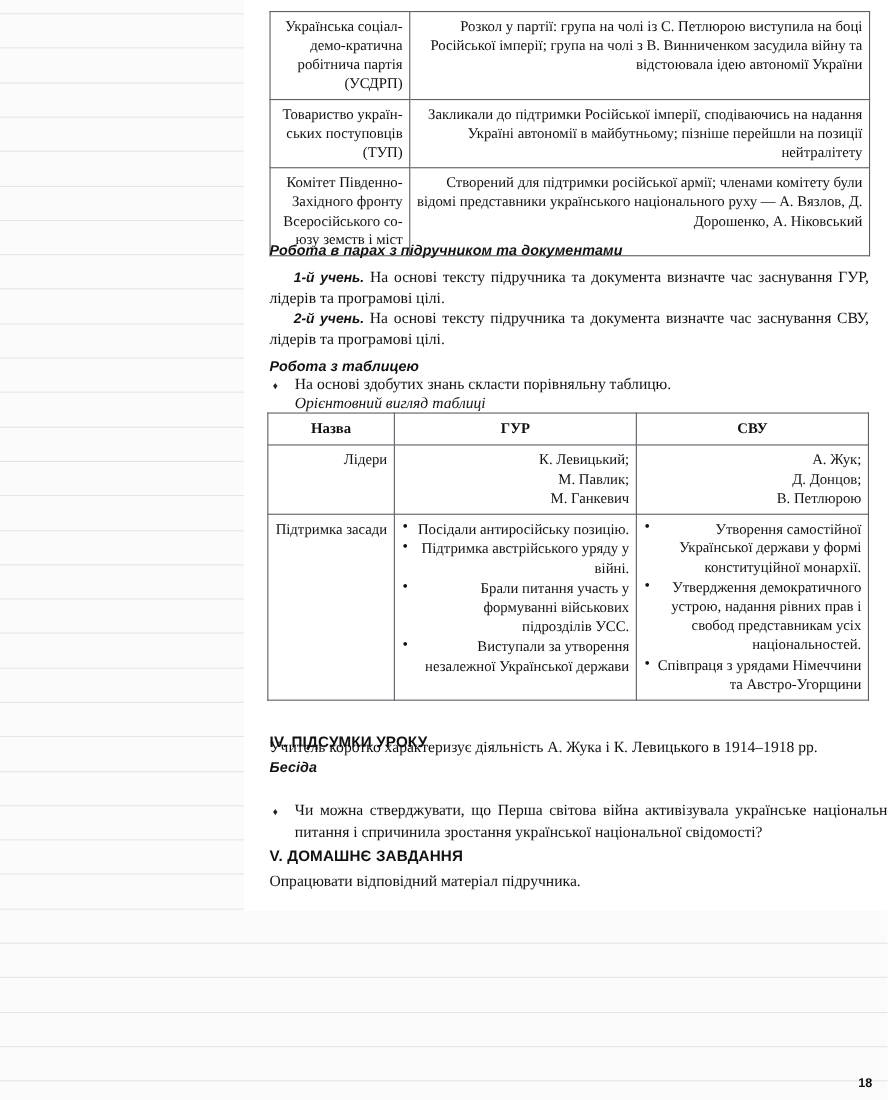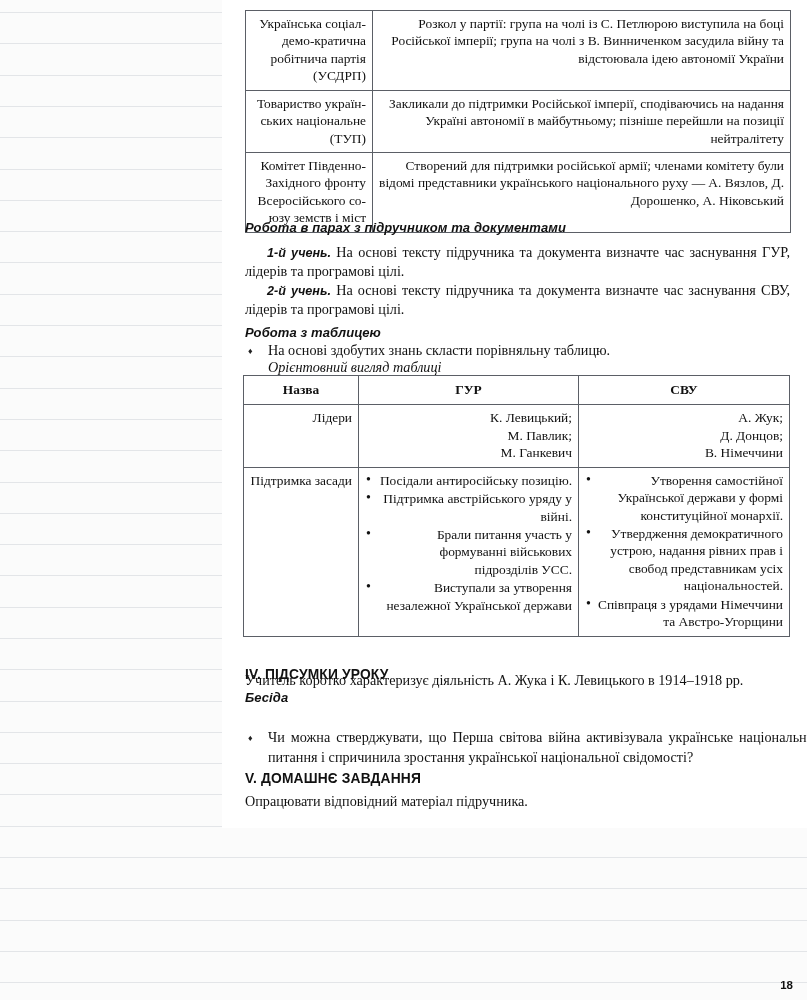--- a/index.html
+++ b/index.html
@@ -233,21 +233,21 @@
         <colgroup>
             <col class="c1">
             <col class="c2">
           </colgroup>
         <tbody id="parties-tbody">
             <tr>
               <td>Українська соціал-демо-кратична робітнича партія (УСДРП)</td>
               <td>Розкол у партії: група на чолі із С. Петлюрою виступила на боці Російської імперії; група на чолі з В. Винниченком засудила війну та відстоювала ідею автономії України</td>
             </tr>
             <tr>
-              <td>Товариство україн-ських національне (ТУП)</td>
+              <td>Товариство україн-ських поступовців (ТУП)</td>
               <td>Закликали до підтримки Російської імперії, сподіваючись на надання Україні автономії в майбутньому; пізніше перейшли на позиції нейтралітету</td>
             </tr>
             <tr>
               <td>Комітет Південно-Західного фронту Всеросійського со-юзу земств і міст</td>
               <td>Створений для підтримки російської армії; членами комітету були відомі представники українського національного руху — А. Вязлов, Д. Дорошенко, А. Ніковський</td>
             </tr>
           </tbody>
       </table>
 
       <div class="block" style="top:220px;">
@@ -296,21 +296,21 @@
             <tr>
               <td>Лідери</td>
               <td>
                 <div>К. Левицький;</div>
                 <div>М. Павлик;</div>
                 <div>М. Ганкевич</div>
               </td>
               <td>
                 <div>А. Жук;</div>
                 <div>Д. Донцов;</div>
-                <div>В. Німеччини</div>
+                <div>В. Петлюрою</div>
               </td>
             </tr>
             <tr>
               <td>Підтримка засади</td>
               <td>
                 <ul>
                   <li>Посідали антиросійську позицію.</li>
                   <li>Підтримка австрійського уряду у війні.</li>
                   <li>Брали питання участь у формуванні військових підрозділів УСС.</li>
                   <li>Виступали за утворення незалежної Української держави</li>

